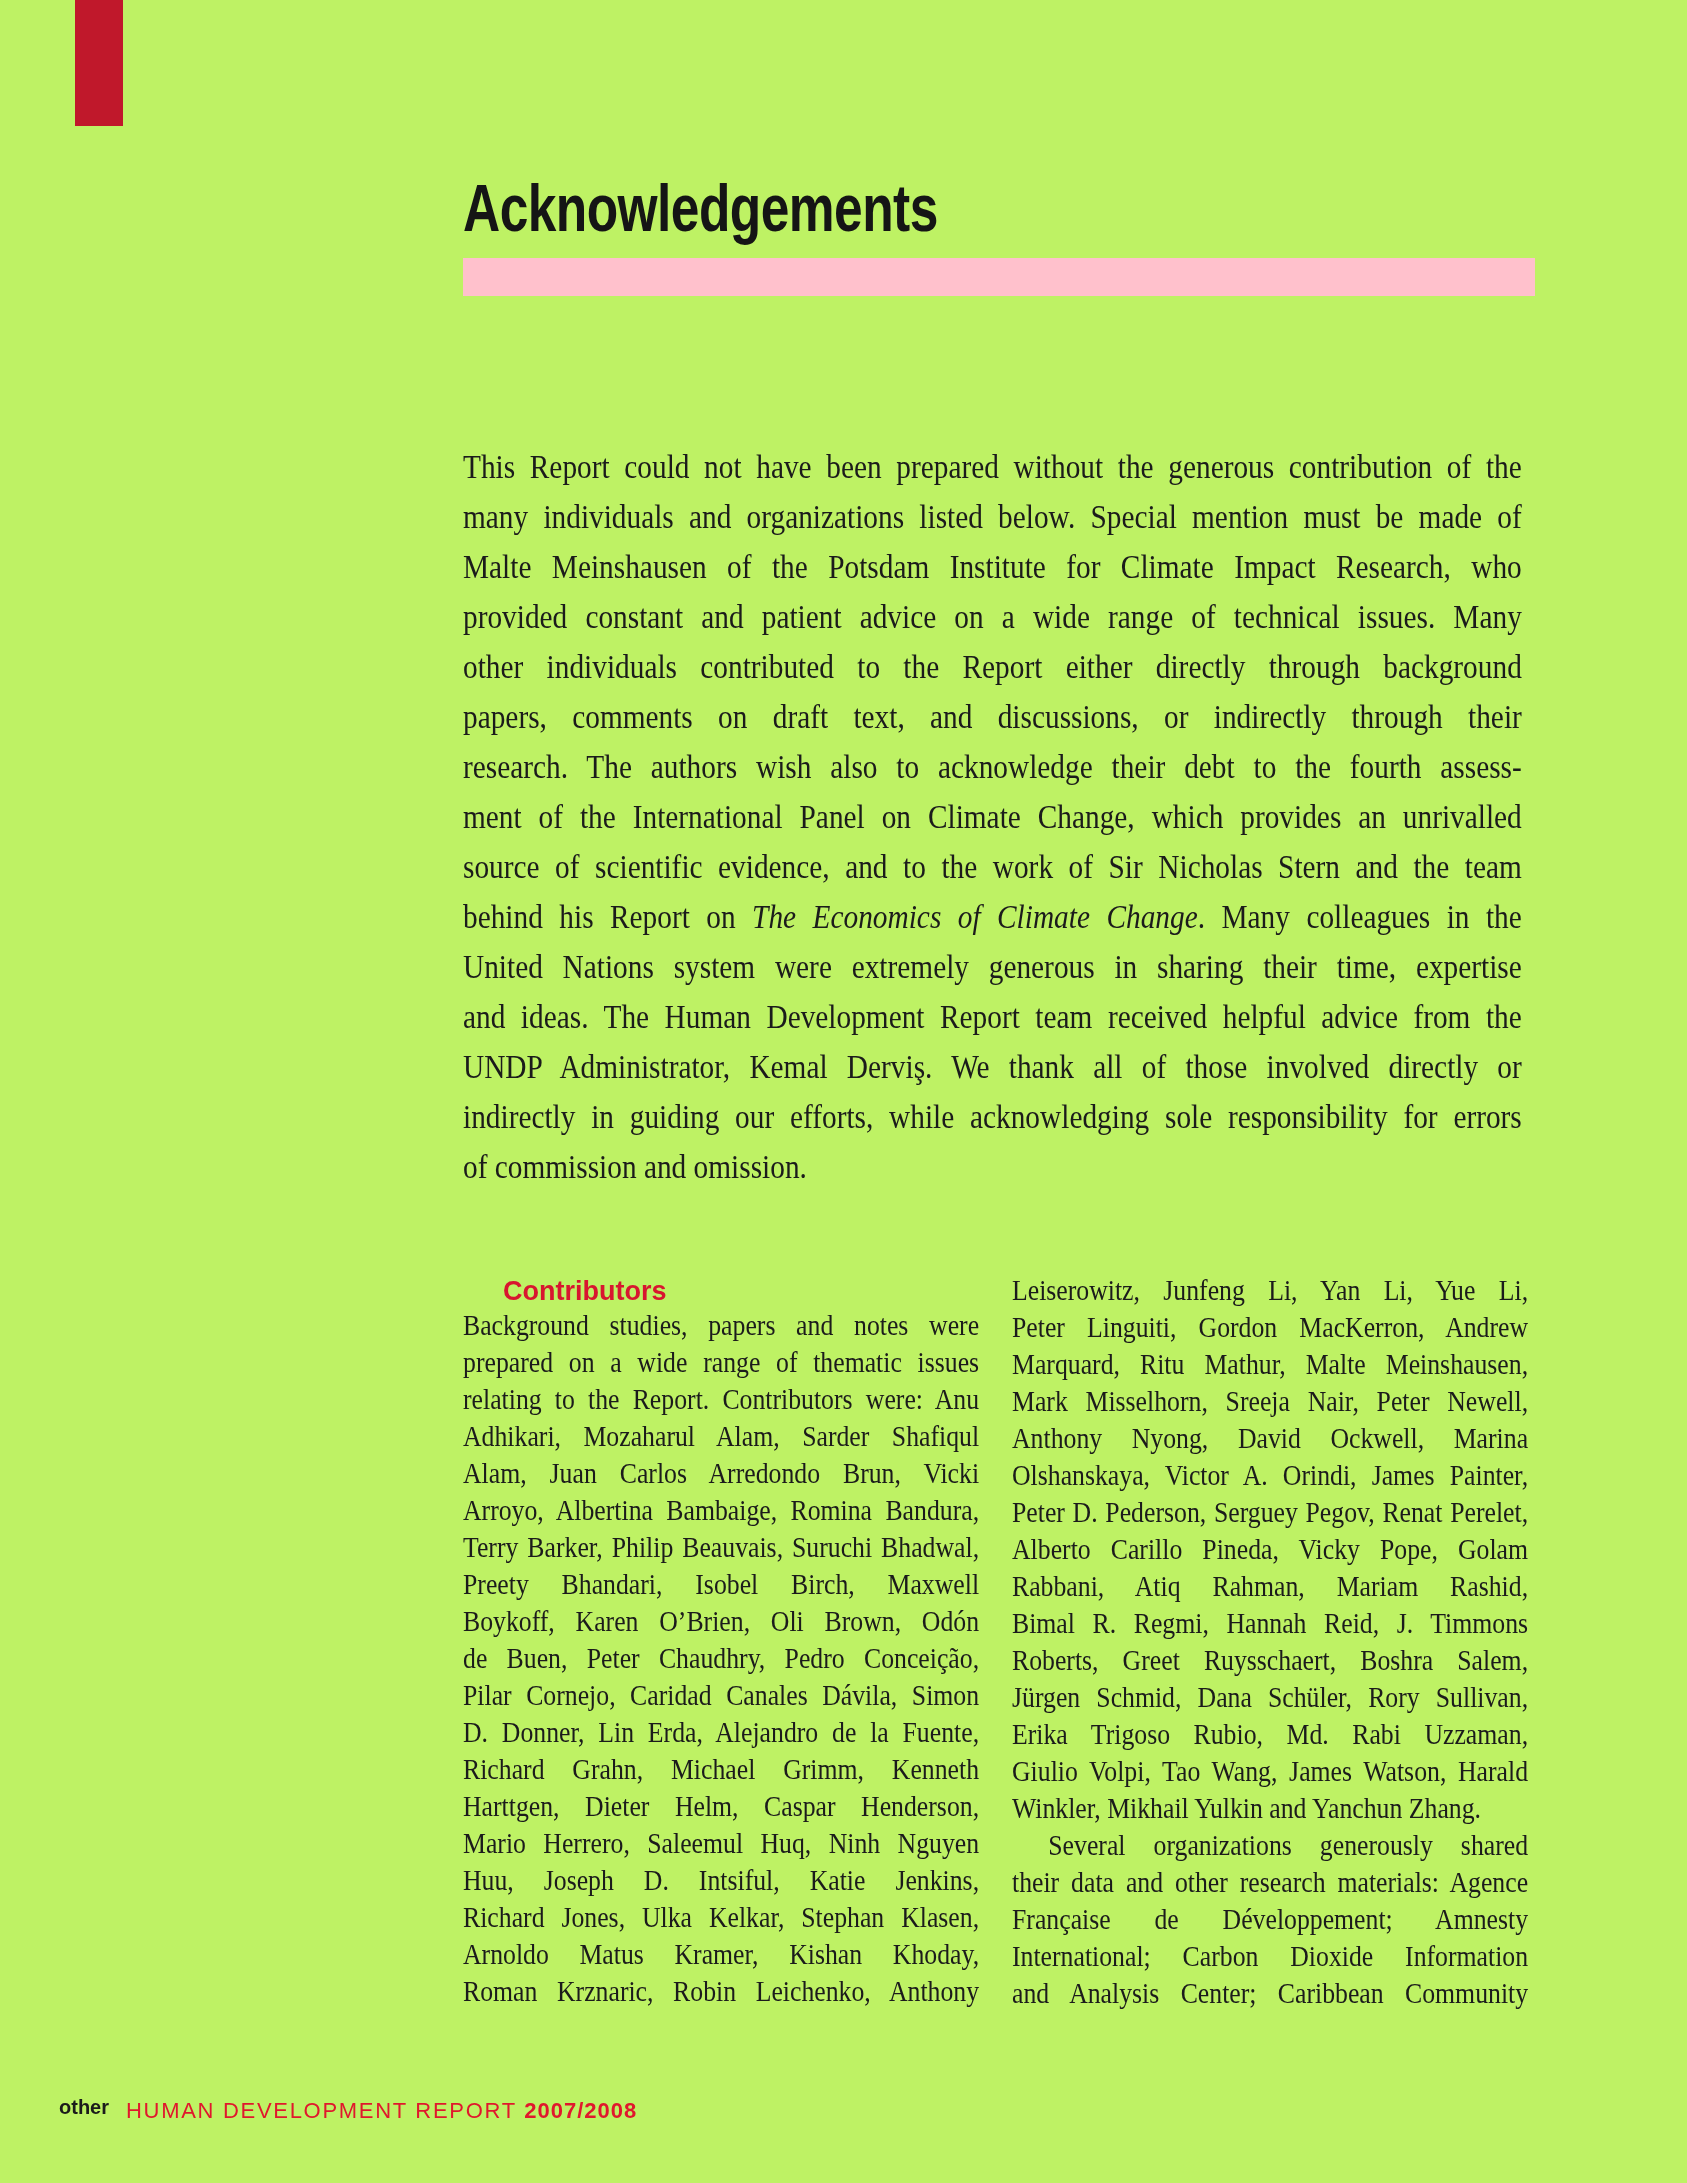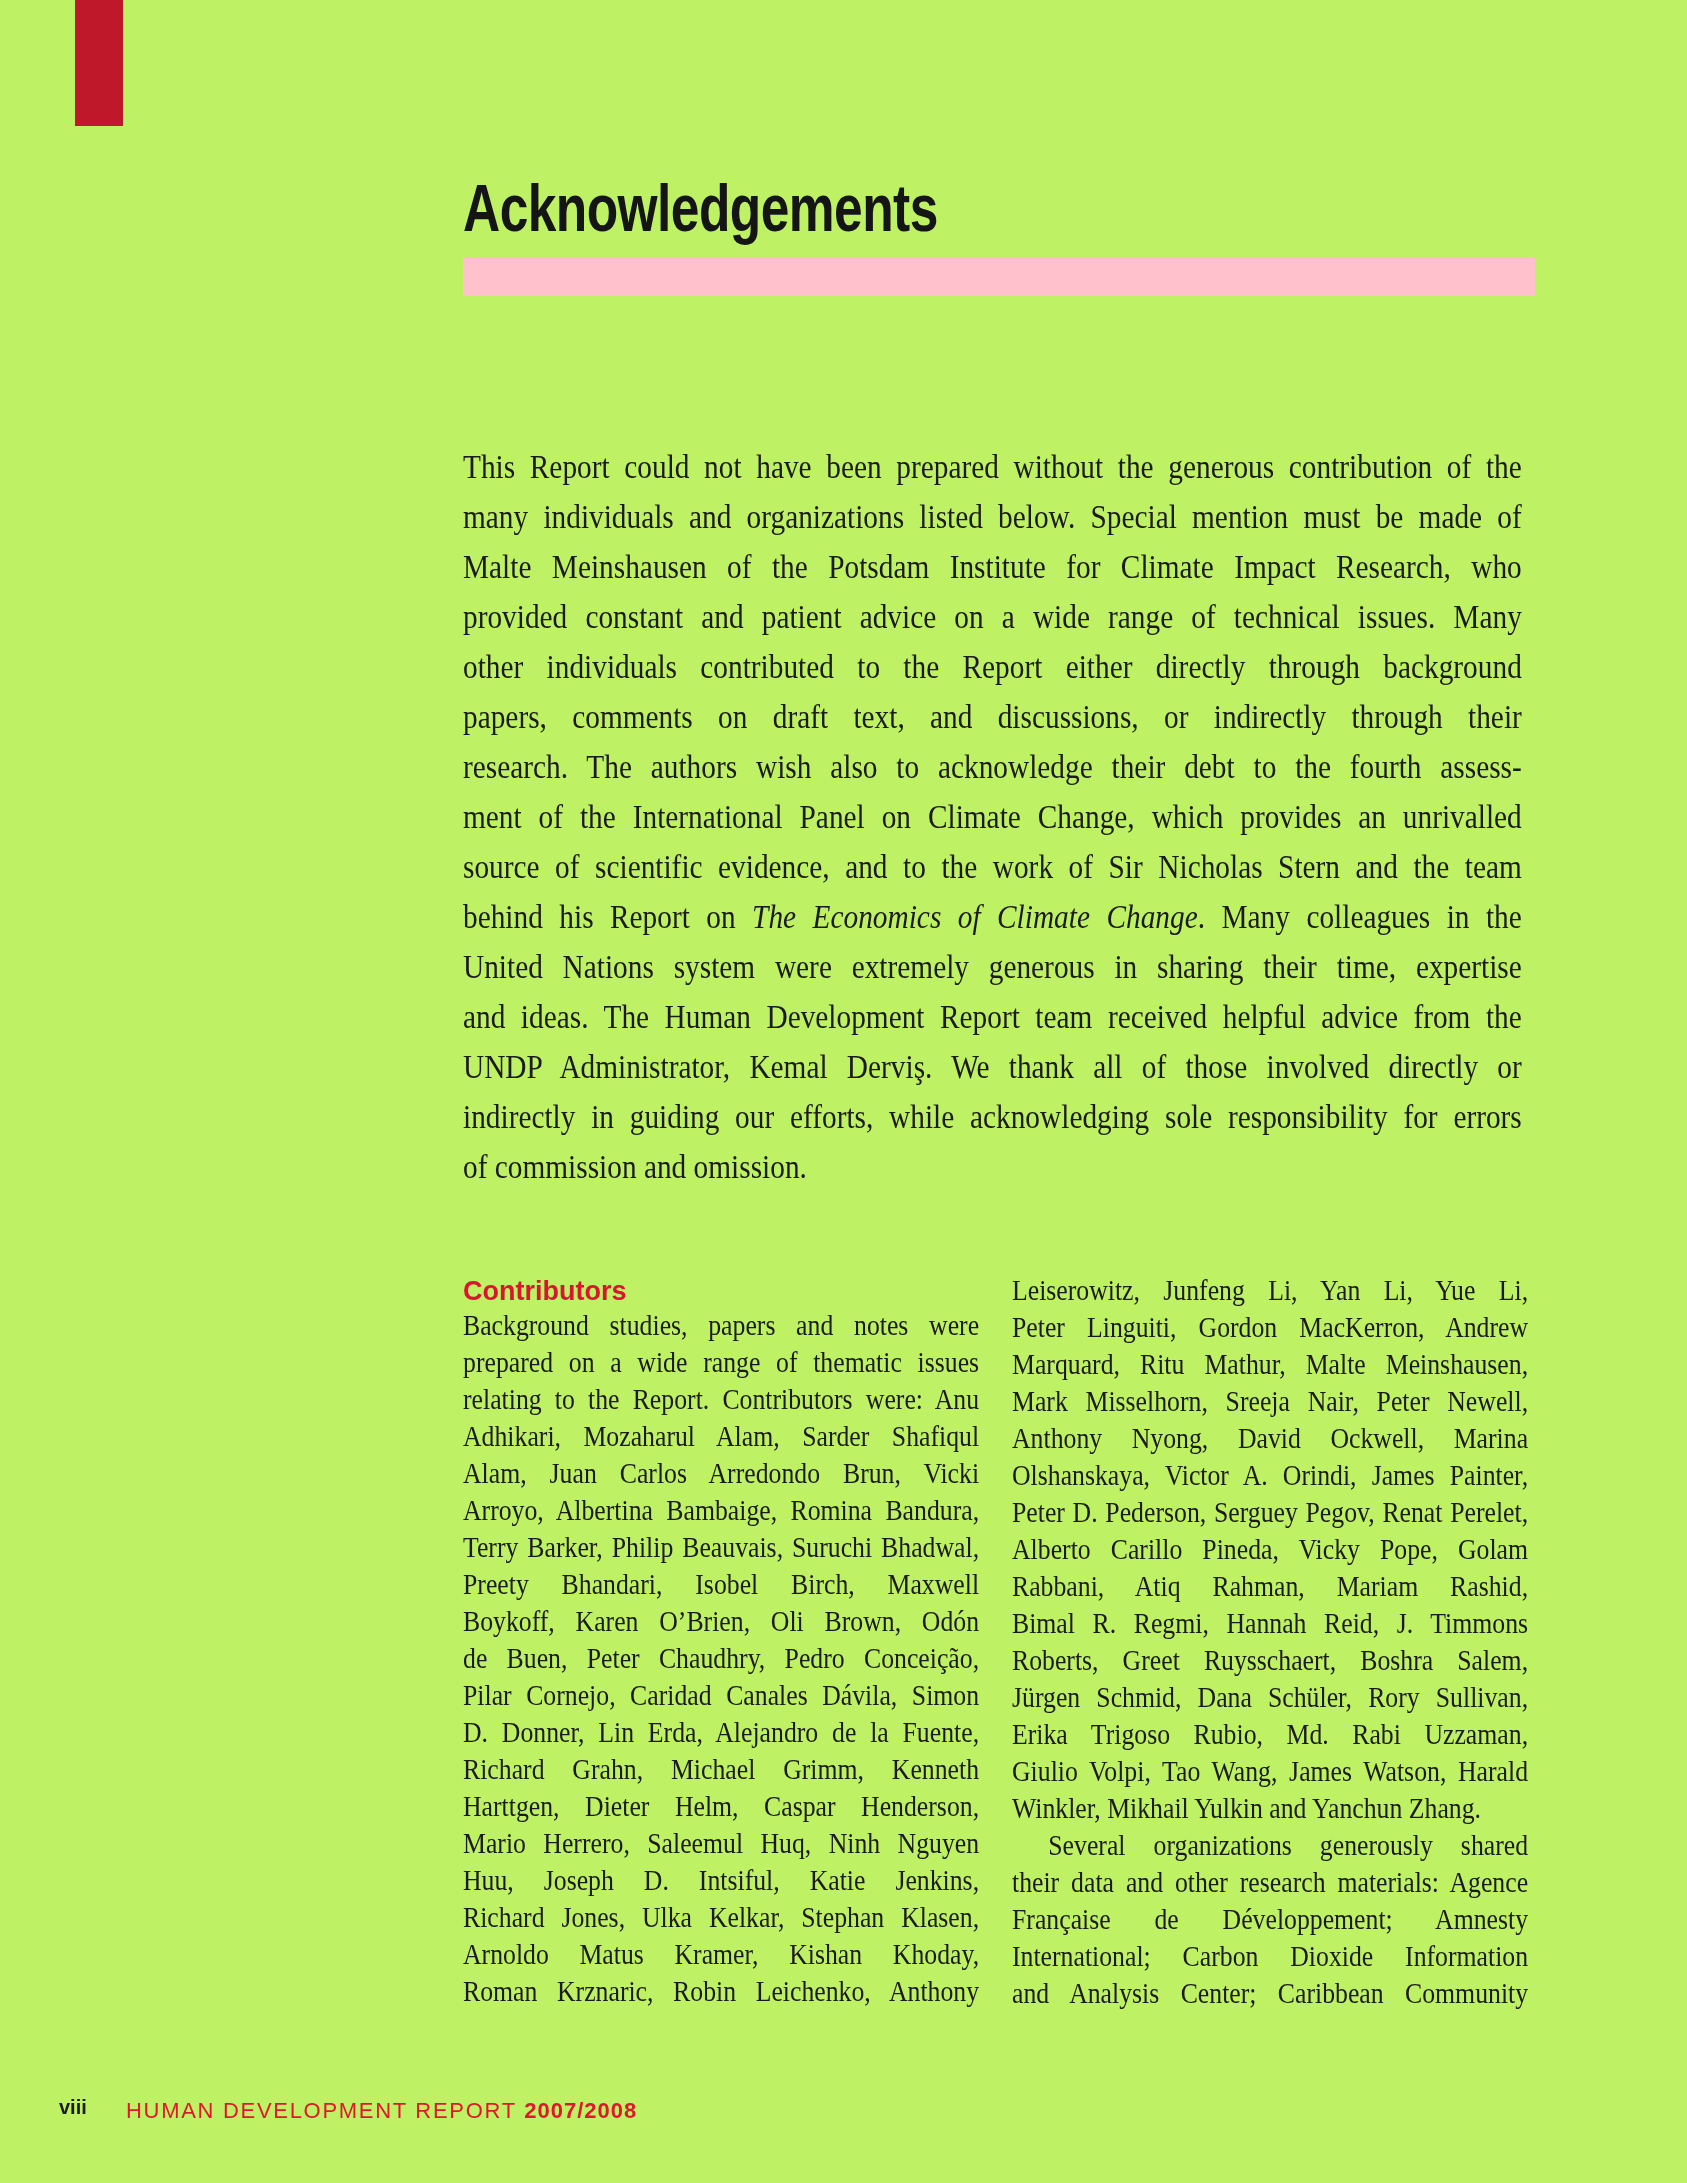--- a/index.html
+++ b/index.html
@@ -123,21 +123,21 @@
       <div class="tline">ment of the International Panel on Climate Change, which provides an unrivalled</div>
       <div class="tline">source of scientific evidence, and to the work of Sir Nicholas Stern and the team</div>
       <div class="tline">behind his Report on <i>The Economics of Climate Change</i>. Many colleagues in the</div>
       <div class="tline">United Nations system were extremely generous in sharing their time, expertise</div>
       <div class="tline">and ideas. The Human Development Report team received helpful advice from the</div>
       <div class="tline">UNDP Administrator, Kemal Derviş. We thank all of those involved directly or</div>
       <div class="tline">indirectly in guiding our efforts, while acknowledging sole responsibility for errors</div>
       <div class="tline" style="text-align-last: left;">of commission and omission.</div>
     </div>
 
-  <div class="col-heading" style="color: rgb(216, 22, 47);">Contributors</div>
+  <div class="col-heading" style="color: rgb(216, 22, 47); margin-left: 40px;">Contributors</div>
 
   <div class="col-body col-left">
       <div class="tline">Background studies, papers and notes were</div>
       <div class="tline">prepared on a wide range of thematic issues</div>
       <div class="tline">relating to the Report. Contributors were: Anu</div>
       <div class="tline">Adhikari, Mozaharul Alam, Sarder Shafiqul</div>
       <div class="tline">Alam, Juan Carlos Arredondo Brun, Vicki</div>
       <div class="tline">Arroyo, Albertina Bambaige, Romina Bandura,</div>
       <div class="tline">Terry Barker, Philip Beauvais, Suruchi Bhadwal,</div>
       <div class="tline">Preety Bhandari, Isobel Birch, Maxwell</div>
@@ -171,21 +171,21 @@
       <div class="tline">Giulio Volpi, Tao Wang, James Watson, Harald</div>
       <div class="tline" style="text-align-last: left;">Winkler, Mikhail Yulkin and Yanchun Zhang.</div>
       <div class="tline" style="text-indent: 40px;">Several organizations generously shared</div>
       <div class="tline">their data and other research materials: Agence</div>
       <div class="tline">Française de Développement; Amnesty</div>
       <div class="tline">International; Carbon Dioxide Information</div>
       <div class="tline">and Analysis Center; Caribbean Community</div>
     </div>
 
   <div class="footer">
-    <span class="page-number" style="color: rgb(27, 27, 27);">viii</span>
+    <span class="page-number" style="color: rgb(27, 27, 27);">other</span>
     <span class="footer-text" style="color: rgb(224, 24, 45);">
       <span>HUMAN DEVELOPMENT REPORT</span>
       <span class="footer-years">2007/2008</span>
     </span>
   </div>
 
 </div>
 
 
 </body></html>

